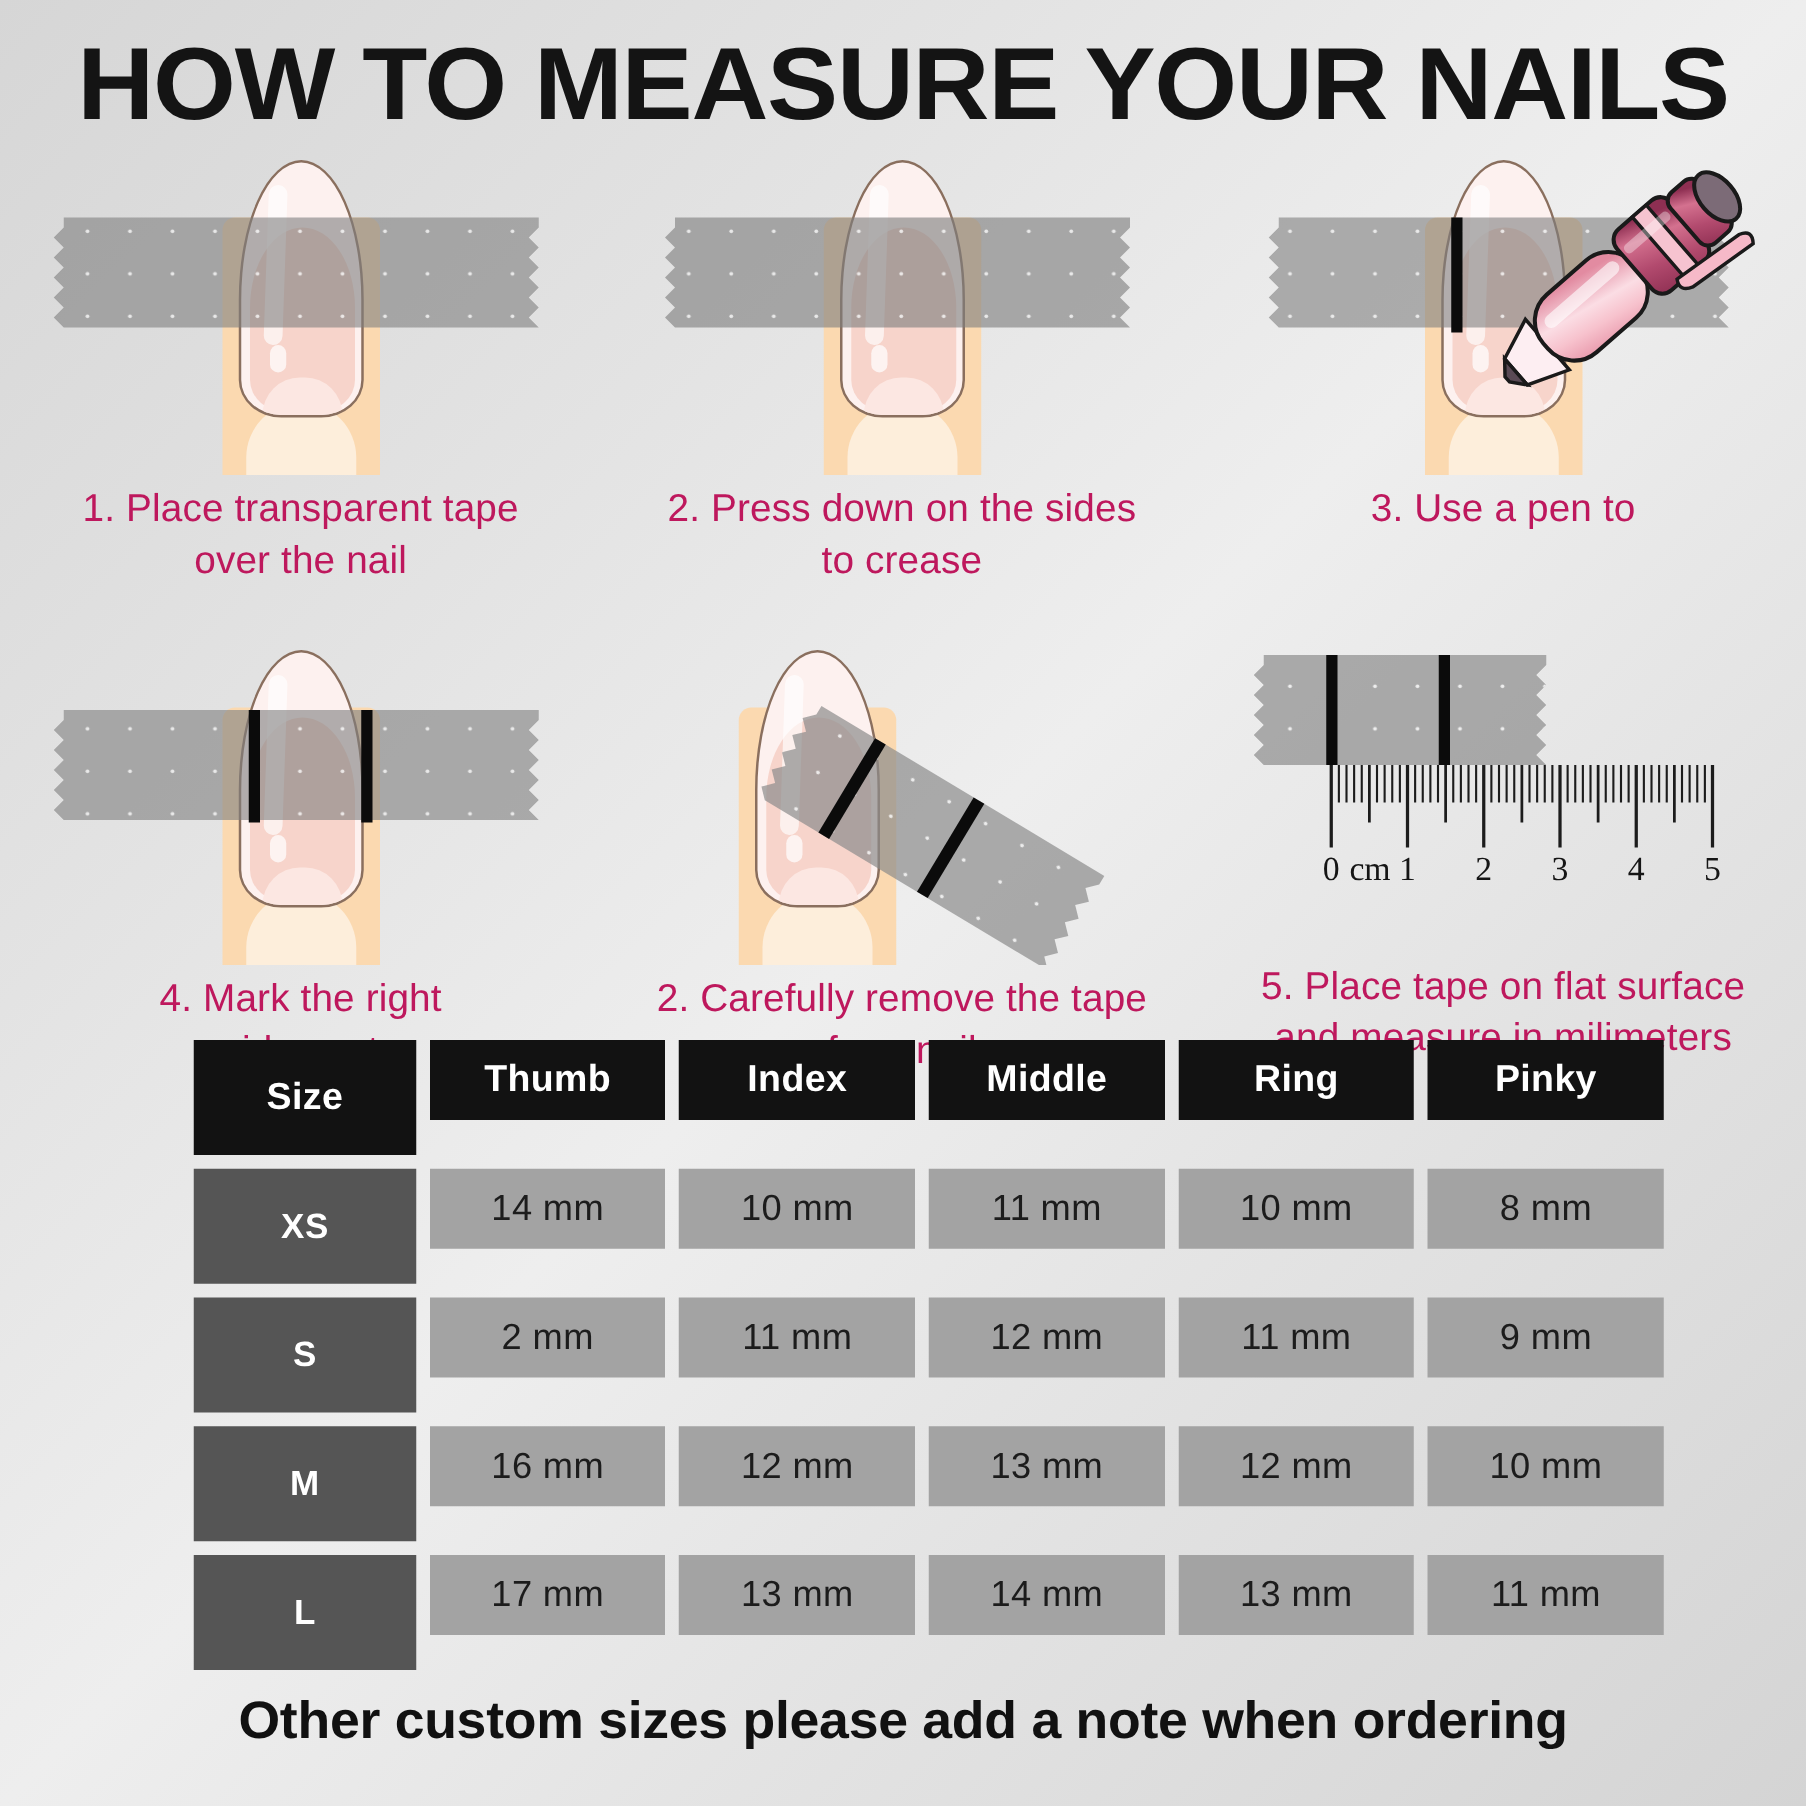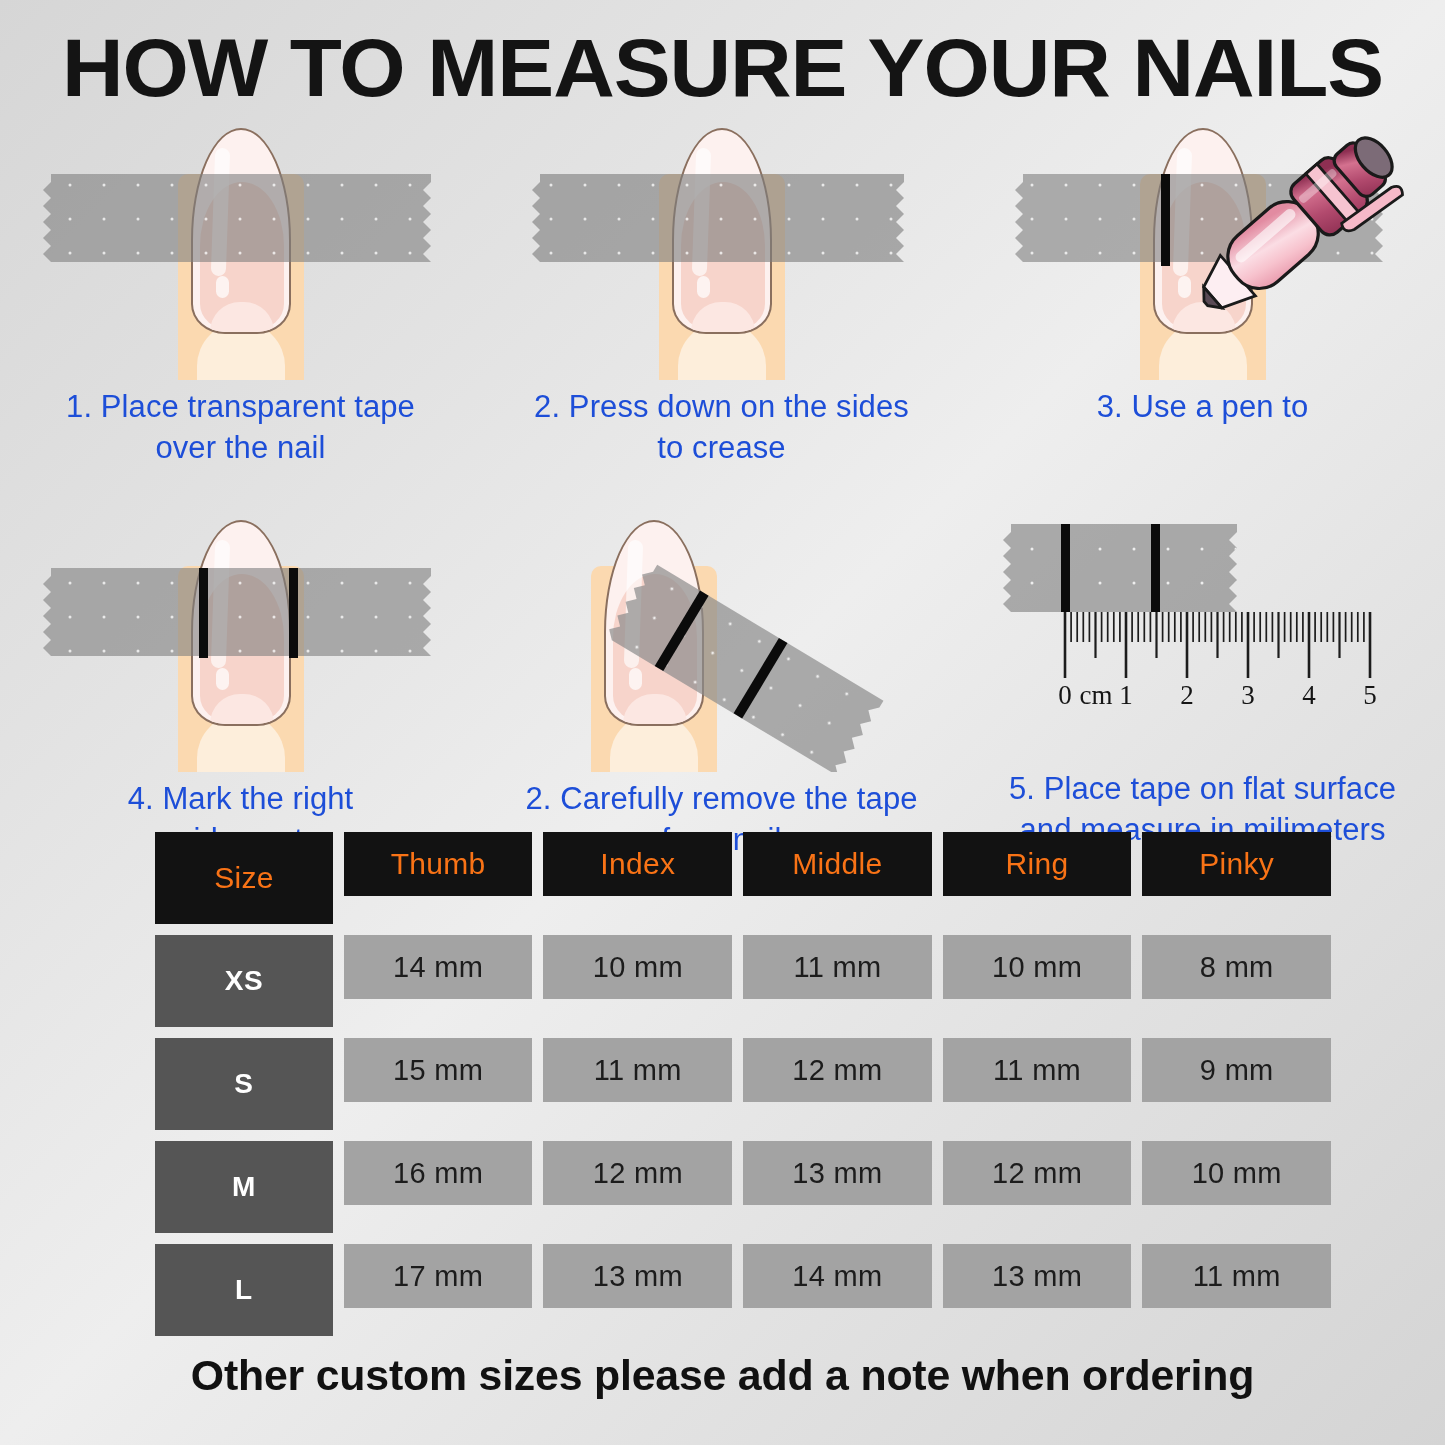--- a/index.html
+++ b/index.html
@@ -22,21 +22,21 @@
     transform:scaleX(1.04);
     font-family:"Liberation Sans", sans-serif;
   }
 
   
   .steps{position:absolute;top:112px;left:0;width:1445px;}
   .srow{display:flex;width:1445px;}
   .step{width:481px;display:flex;flex-direction:column;align-items:center;}
   .art{position:relative;width:420px;height:268px;}
   .cap{
-    font-size:31px;line-height:41px;color:#1d4ed8;
+    font-size:31px;line-height:41px;color:#be185d;
     text-align:center;width:430px;margin-top:6px;
     font-weight:400;letter-spacing:.1px;
   }
   .row2 .art{height:262px;}
 
   
   .finger{position:absolute;left:50%;transform:translateX(-50%);bottom:0;width:126px;height:252px;}
   .fbody{
     position:absolute;left:0;bottom:0;width:126px;height:206px;
     background:#fbd9b0;border-radius:10px 10px 0 0;
@@ -76,21 +76,21 @@
 
   
   .table{position:absolute;top:832px;left:155px;width:1176px;}
   .trow{display:flex;gap:11px;margin-bottom:11px;}
   .cellA{
     width:181px;height:92px;display:flex;align-items:center;justify-content:center;
   }
   .cellB{
     width:192px;height:64px;display:flex;align-items:center;justify-content:center;
   }
-  .hdr{background:#121212;color:#f97316;font-size:30px;font-weight:normal;letter-spacing:.3px;}
+  .hdr{background:#121212;color:#ffffff;font-size:30px;font-weight:bold;letter-spacing:.3px;}
   .szlbl{background:#555555;color:#ffffff;font-size:28px;font-weight:bold;letter-spacing:.5px;}
   .val{background:#a3a3a3;color:#1c1c1c;font-size:29px;font-weight:400;letter-spacing:.3px;}
 
   
   .footer{
     position:absolute;top:1352px;left:0;width:1445px;text-align:center;
     font-size:42px;font-weight:bold;color:#111111;letter-spacing:-.2px;
     transform:scaleX(1.02);
   }
 </style>
@@ -396,21 +396,21 @@
       <div class="cellA szlbl">XS</div>
       <div class="cellB val">14 mm</div>
       <div class="cellB val">10 mm</div>
       <div class="cellB val">11 mm</div>
       <div class="cellB val">10 mm</div>
       <div class="cellB val">8 mm</div>
     </div>
 
     <div class="trow">
       <div class="cellA szlbl">S</div>
-      <div class="cellB val">15 mm</div>
+      <div class="cellB val">2 mm</div>
       <div class="cellB val">11 mm</div>
       <div class="cellB val">12 mm</div>
       <div class="cellB val">11 mm</div>
       <div class="cellB val">9 mm</div>
     </div>
 
     <div class="trow">
       <div class="cellA szlbl">M</div>
       <div class="cellB val">16 mm</div>
       <div class="cellB val">12 mm</div>

